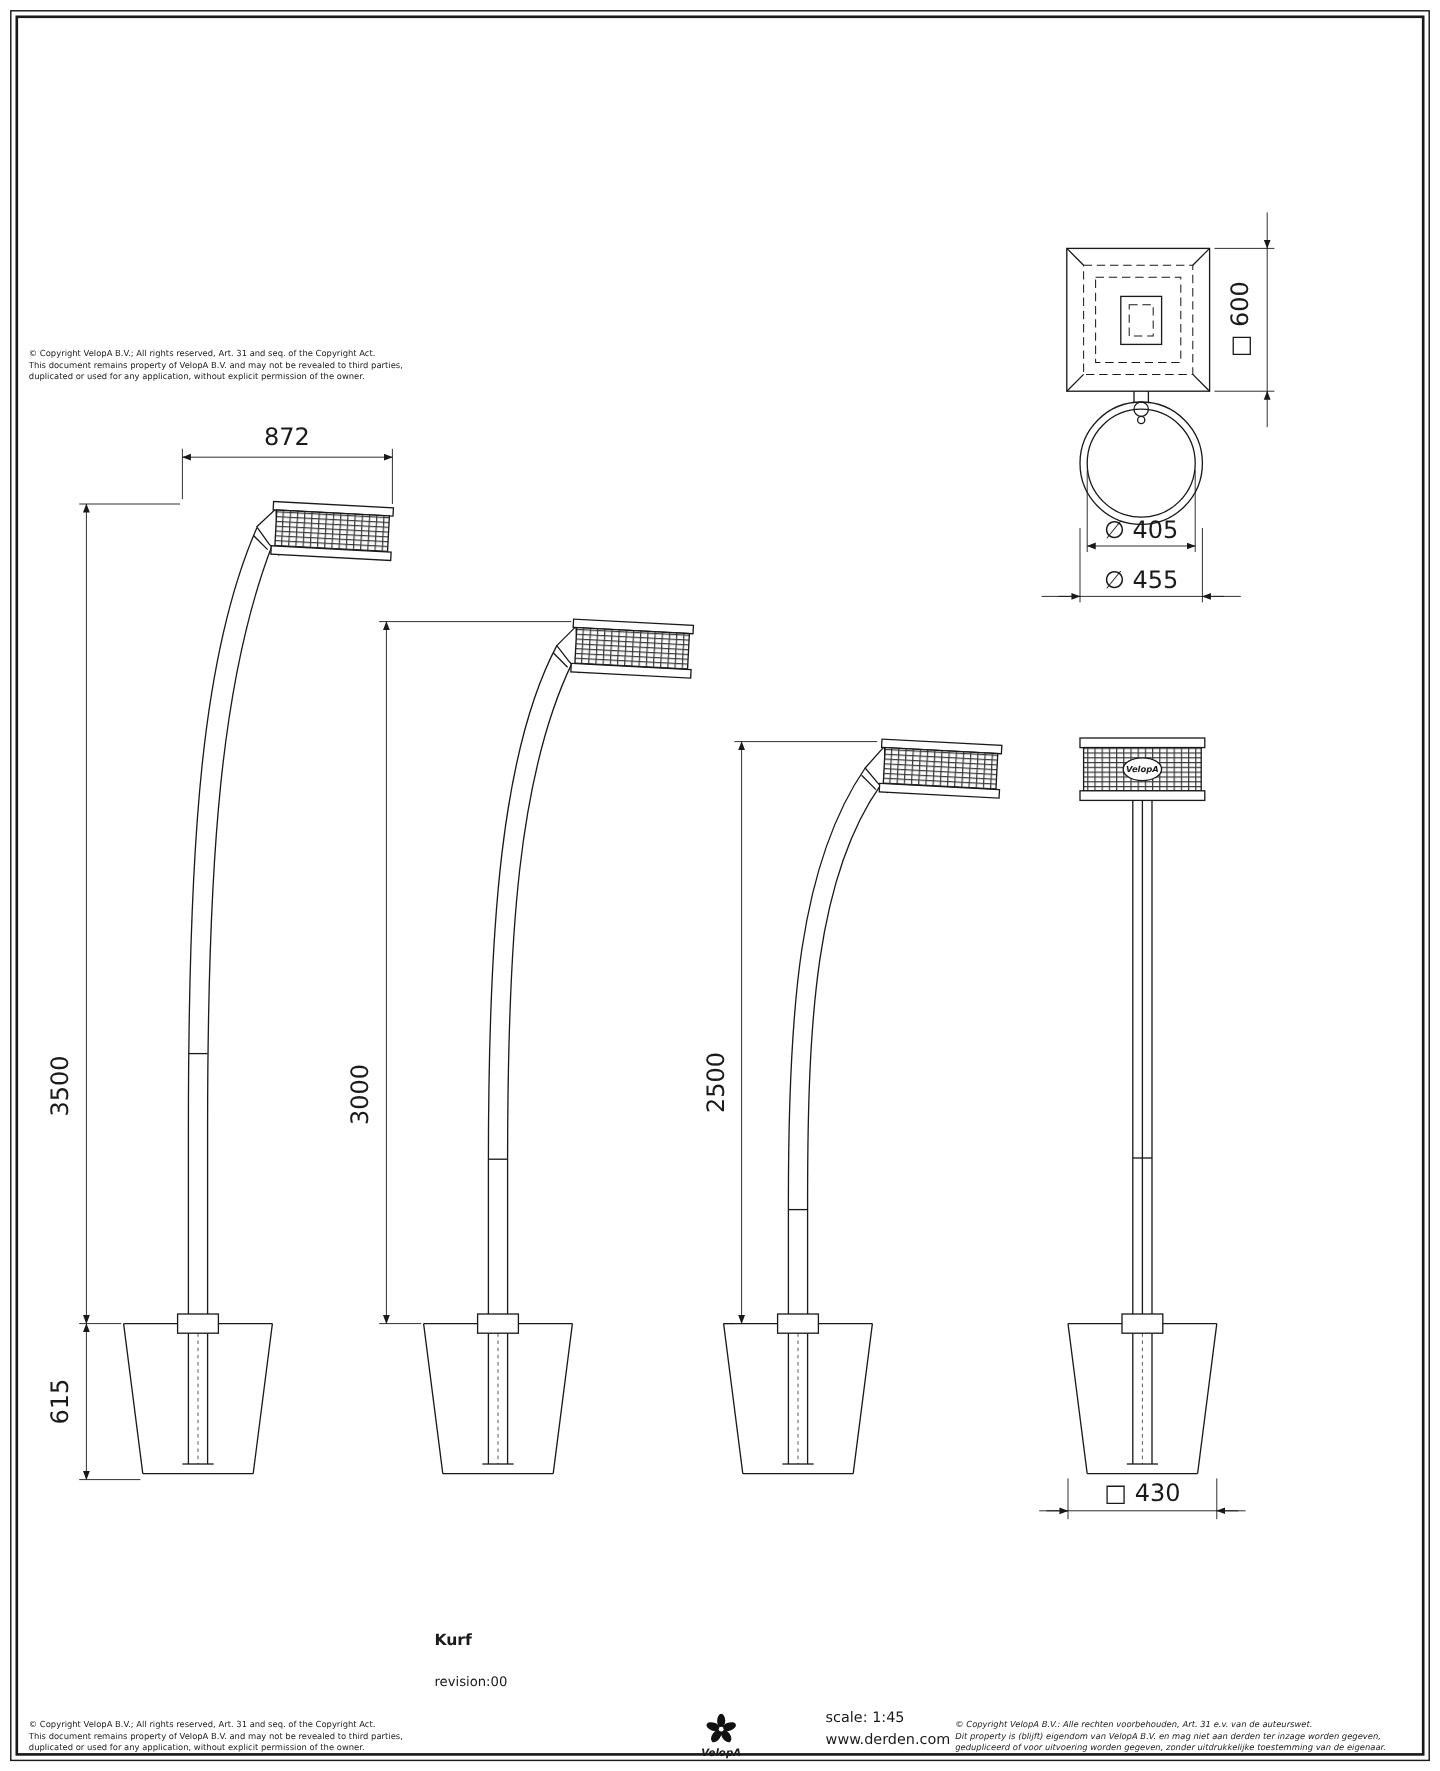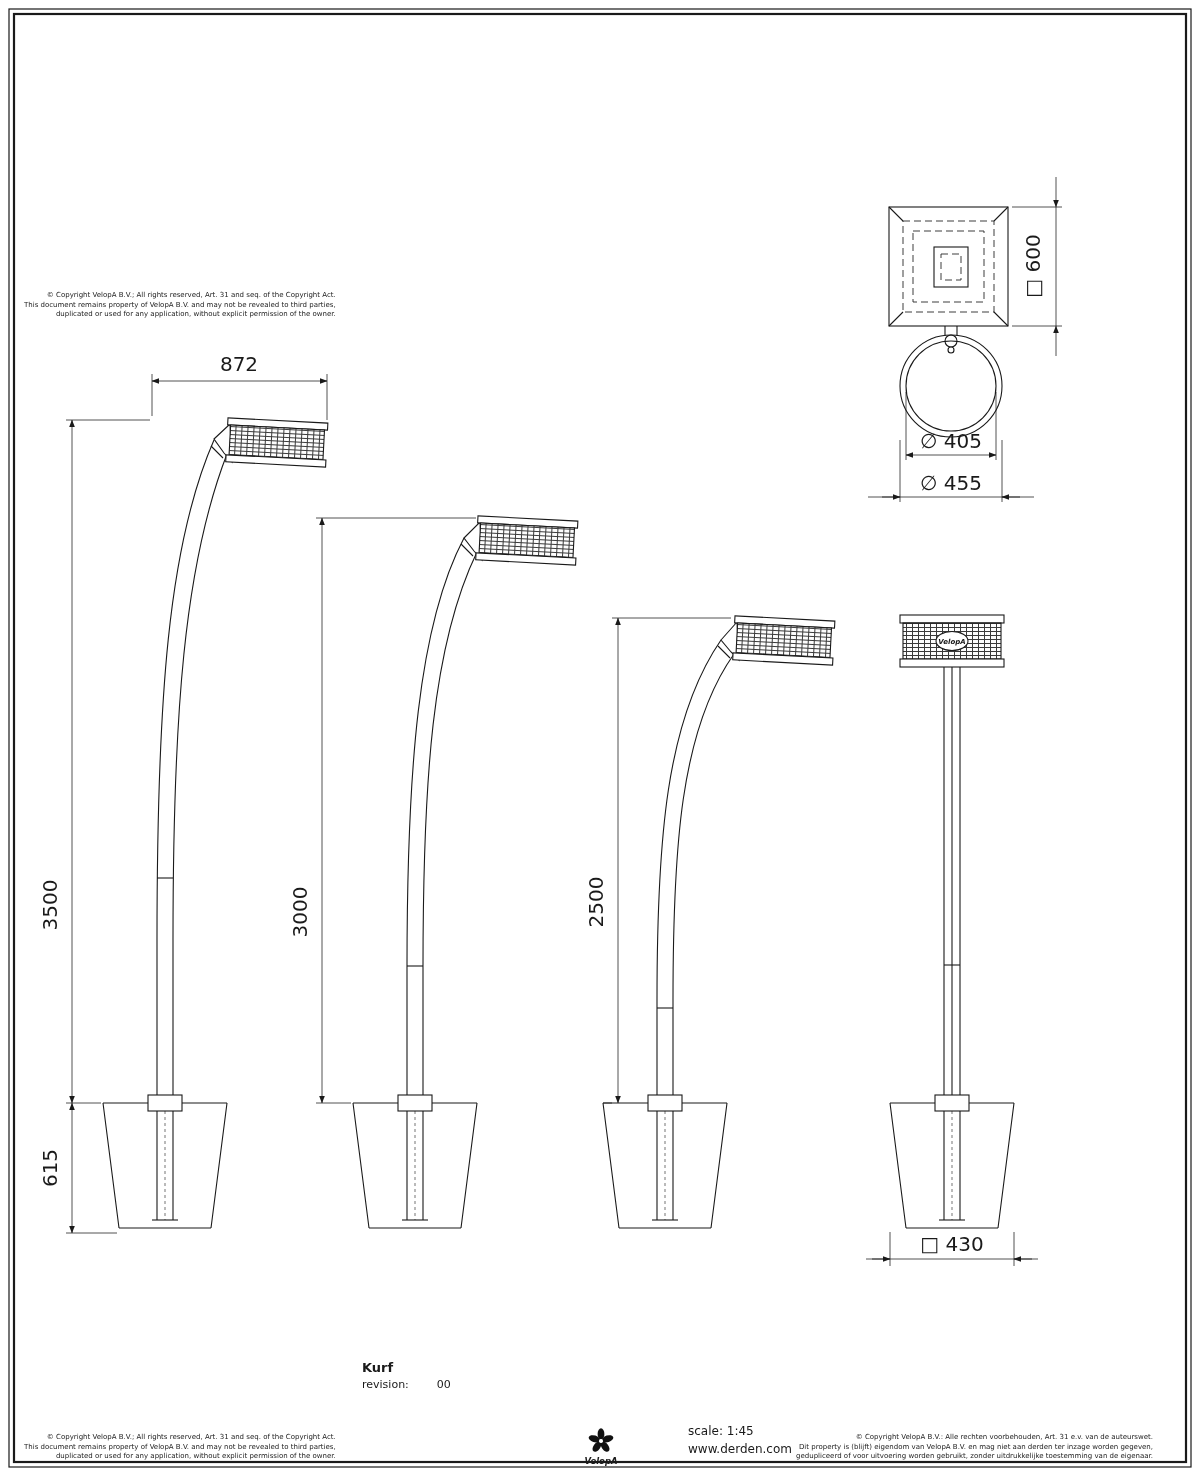--- a/index.html
+++ b/index.html
@@ -9,24 +9,24 @@
   }
   svg.cad{position:absolute;left:0;top:0;}
   .ol{fill:none;stroke:#1a1a1a;}
   .obj{fill:none;stroke:#1a1a1a;stroke-width:1.1;}
   .objf{fill:#ffffff;stroke:#1a1a1a;stroke-width:1.1;}
   .dim{fill:none;stroke:#1a1a1a;stroke-width:0.75;}
   .dsh{fill:none;stroke:#1a1a1a;stroke-width:0.85;stroke-dasharray:7 4;}
   .dsh2{fill:none;stroke:#1a1a1a;stroke-width:0.6;stroke-dasharray:3 3;}
   .dtxt{font:20px "DejaVu Sans",sans-serif;fill:#1a1a1a;}
   .btxt{font:italic 700 7px "DejaVu Sans",sans-serif;fill:#1a1a1a;}
-  .tiny{position:absolute;font:7px/9.6px "DejaVu Sans",sans-serif;color:#222;white-space:nowrap;text-align:right;}
+  .tiny{position:absolute;font:7px/9.6px "DejaVu Sans",sans-serif;color:#222;white-space:nowrap;}
   .kurf-block{position:absolute;left:362px;top:1360px;}
   .kurf-name{font:700 13px "DejaVu Sans",sans-serif;}
-  .kurf-rev{display:flex;gap:28px;font:11px "DejaVu Sans",sans-serif;margin-top:3px;}
+  .kurf-rev{display:flex;gap:0;font:11px "DejaVu Sans",sans-serif;margin-top:20px;}
   .brand-block{position:absolute;left:572px;top:1428px;width:58px;text-align:center;}
   .brand-word{font:italic 700 8.5px "DejaVu Sans",sans-serif;margin-top:-2px;}
   .scale-block{position:absolute;left:688px;top:1424px;font:12px "DejaVu Sans",sans-serif;}
   .scale-block div{margin-bottom:4px;}
 </style>
 </head>
 <body>
 
 <div class="sheet">
 
@@ -224,19 +224,19 @@
       <circle r="2" fill="#fff"></circle>
     </svg>
     <div class="brand-word">VelopA</div>
   </div>
 
   <div class="scale-block">
     <div>scale: 1:45</div>
     <div>www.derden.com</div>
   </div>
 
-  <div class="tiny" style="left:796px;top:1433px;">
+  <div class="tiny" style="left:796px;top:1433px;font-style:italic;">
     <div>© Copyright VelopA B.V.: Alle rechten voorbehouden, Art. 31 e.v. van de auteurswet.</div>
     <div>Dit property is (blijft) eigendom van VelopA B.V. en mag niet aan derden ter inzage worden gegeven,</div>
-    <div>gedupliceerd of voor uitvoering worden gebruikt, zonder uitdrukkelijke toestemming van de eigenaar.</div>
+    <div>gedupliceerd of voor uitvoering worden gegeven, zonder uitdrukkelijke toestemming van de eigenaar.</div>
   </div>
 
 </div>
 
 </body></html>

